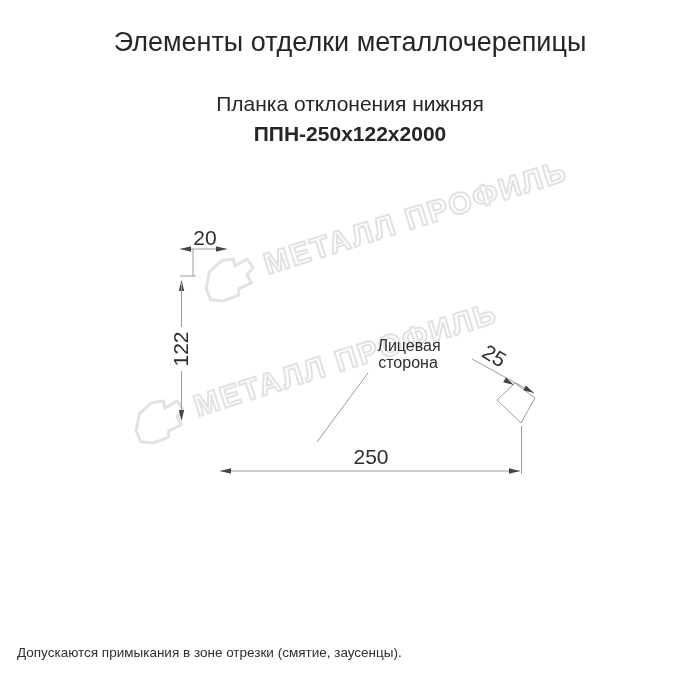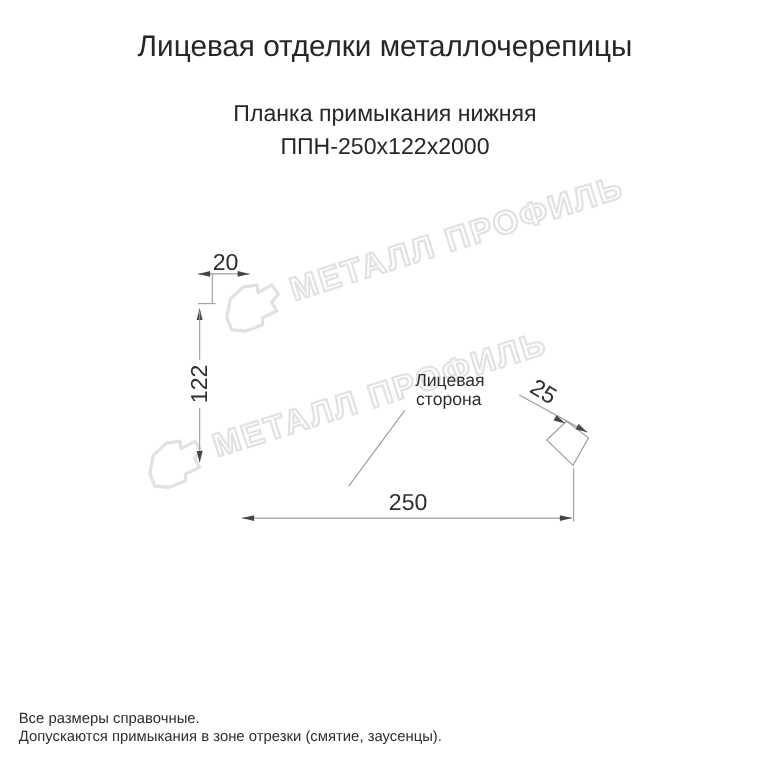--- a/index.html
+++ b/index.html
@@ -4,21 +4,21 @@
 <style>
   html,body { margin:0; padding:0; background:#ffffff; }
   #page {
     position:relative; width:700px; height:700px; background:#ffffff; overflow:hidden;
     font-family:"Liberation Sans", sans-serif; color:#2a2a2a;
   }
   
   .hline { position:absolute; left:0; width:700px; text-align:center; line-height:1; }
   #title    { top:29px;  font-size:27px; color:#262626; }
   #subtitle { top:93px;  font-size:21px; color:#262626; }
-  #code     { top:123px; font-size:21px; color:#262626; }
+  #code     { top:123px; font-size:21px; color:#262626;font-weight:bold; }
   
   .watermark {
     position:absolute; display:flex; align-items:center; gap:8px;
     transform:rotate(-17.5deg); transform-origin:0 50%; z-index:1;
   }
   #wm1 { left:198px; top:262px; }
   #wm2 { left:128px; top:404px; }
   .wm-text {
     font-weight:700; font-size:30px; letter-spacing:2px; white-space:nowrap;
     color:#ffffff; -webkit-text-stroke:2px #e2e2e2; text-shadow:0 0 1px #ececec;
@@ -31,22 +31,22 @@
   .dimtext   { font-family:"Liberation Sans", sans-serif; font-size:21px; fill:#2e2e2e; }
   .labeltext { font-family:"Liberation Sans", sans-serif; font-size:16px; fill:#2e2e2e; }
   
   #footer { position:absolute; left:17px; top:644px; font-size:13.5px; line-height:17px; color:#2e2e2e; z-index:3; }
 </style>
 </head>
 <body>
 
 <div id="page">
 
-  <div id="title" class="hline">Лицевая отделки металлочерепицы</div>
-  <div id="subtitle" class="hline">Планка примыкания нижняя</div>
+  <div id="title" class="hline">Элементы отделки металлочерепицы</div>
+  <div id="subtitle" class="hline">Планка отклонения нижняя</div>
   <div id="code" class="hline">ППН-250x122x2000</div>
 
   <div id="wm1" class="watermark">
     <svg class="wm-logo" width="62" height="48" viewBox="0 0 62 48">
       <path d="M7 29 L15 14 L30 7 L42 9 L41 16 L55 13 L58 23 L50 28 L52 37 L38 39 L36 45 L20 46 L8 41 Z"></path>
     </svg>
     <span class="wm-text">МЕТАЛЛ ПРОФИЛЬ</span>
   </div>
 
   <div id="wm2" class="watermark">
@@ -83,17 +83,16 @@
     <polygon class="arr" points="534,393 523.2,390.3 525.9,385.4"></polygon>
 
     <line class="dline" x1="521.5" y1="426" x2="521.5" y2="474"></line>
     <text class="dimtext" x="371" y="464" text-anchor="middle">250</text>
     <line class="dline" x1="220" y1="471" x2="520" y2="471"></line>
     <polygon class="arr" points="220,471 231,468.3 231,473.7"></polygon>
     <polygon class="arr" points="520,471 509,468.3 509,473.7"></polygon>
   </svg>
 
   <div id="footer">
-    <div>Все размеры справочные.</div>
     <div>Допускаются примыкания в зоне отрезки (смятие, заусенцы).</div>
   </div>
 
 </div>
 
 </body></html>

